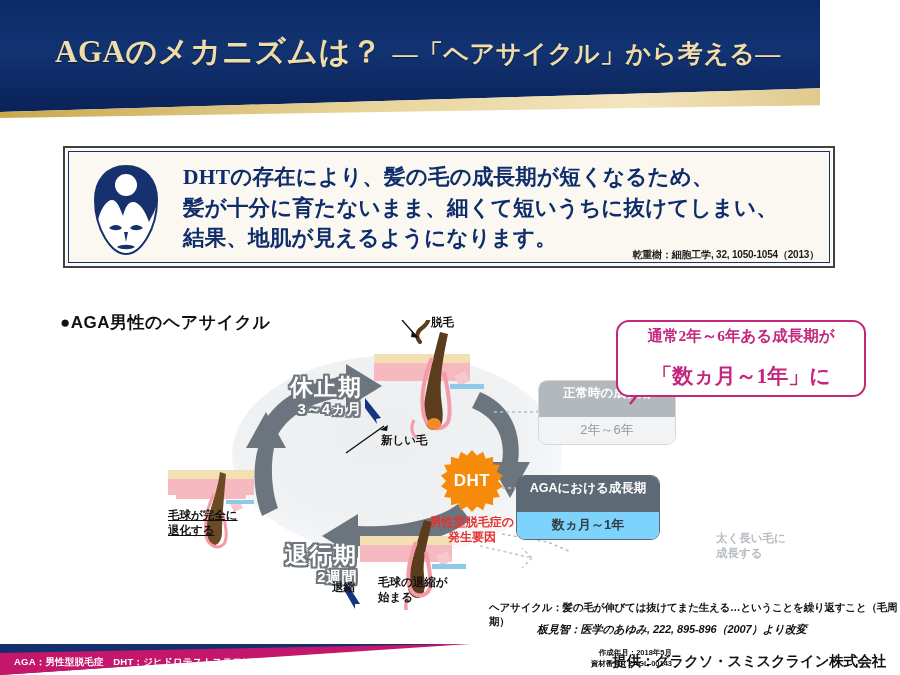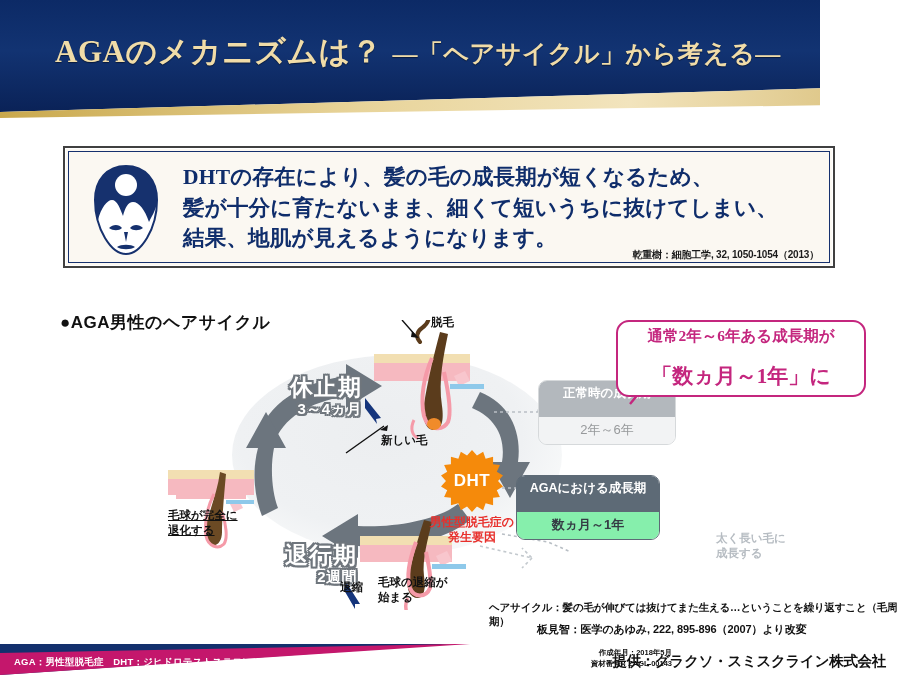--- a/index.html
+++ b/index.html
@@ -81,21 +81,21 @@
   .phase .p1{font-size:23px;display:block;letter-spacing:1px;}
   .phase .p2{font-size:15px;display:block;margin-top:2px;letter-spacing:.5px;}
   #phase-telogen{left:242px;top:75px;width:120px;}
   #phase-catagen{left:237px;top:243px;width:120px;}
 
   
   .lbl{position:absolute;font-size:11.5px;color:#111;font-weight:700;line-height:1.28;}
   #lbl-datsumou{left:431px;top:15px;}
   #lbl-atarashii{left:381px;top:133px;}
   #lbl-kanzen{left:168px;top:208px;text-align:left;width:88px;text-decoration:underline;}
-  #lbl-taishuku{left:332px;top:280px;margin-left:8px;}
+  #lbl-taishuku{left:332px;top:280px;}
   #lbl-moukyuu{left:378px;top:275px;}
   #lbl-futoku{left:716px;top:231px;font-size:11.5px;color:#b6bcc2;font-weight:700;}
 
   
   .dht-wrap{position:absolute;left:426px;top:150px;width:92px;}
   .dht-burst{
     position:relative;width:62px;height:62px;margin:0 auto;
     background:#f58a0b;
     clip-path:polygon(50% 0%,58% 9%,68% 3%,72% 14%,84% 11%,84% 23%,95% 24%,90% 35%,100% 41%,92% 50%,100% 59%,90% 65%,95% 76%,84% 77%,84% 89%,72% 86%,68% 97%,58% 91%,50% 100%,42% 91%,32% 97%,28% 86%,16% 89%,16% 77%,5% 76%,10% 65%,0% 59%,8% 50%,0% 41%,10% 35%,5% 24%,16% 23%,16% 11%,28% 14%,32% 3%,42% 9%);
     display:flex;align-items:center;justify-content:center;
@@ -109,38 +109,38 @@
   
   .infobox{position:absolute;width:136px;border-radius:9px;overflow:hidden;}
   .infobox .ttl{font-size:12.5px;font-weight:700;text-align:center;padding:4px 0 15px;}
   .infobox .val{font-size:13px;text-align:center;padding:4px 0 5px;}
   #box-normal{left:538px;top:80px;}
   #box-normal .ttl{background:#b3b8bd;color:#fff;}
   #box-normal .val{background:#f2f3f4;color:#97999b;}
   #box-normal{border:1px solid #d6d9db;}
   #box-aga{left:516px;top:155px;width:142px;border:1px solid #5d6a76;margin-top:20px;}
   #box-aga .ttl{background:#5d6a76;color:#fff;font-size:12.5px;}
-  #box-aga .val{background:#86efac;color:#353c44;font-weight:700;}
+  #box-aga .val{background:#7dd3fc;color:#353c44;font-weight:700;}
 
   
   .callout{
     position:absolute;left:616px;top:320px;width:250px;
     border:2.5px solid #c4267e;border-radius:13px;background:#fff;
     padding:5px 6px 6px;box-sizing:border-box;
   }
   .callout .l1,.callout .l2{
     font-family:"Liberation Serif","DejaVu Serif",serif;
     color:#c4267e;font-weight:700;text-align:center;line-height:1.2;
   }
   .callout .l1{font-size:15.5px;}
   .callout .l2{font-size:21px;margin-top:18px;}
 
   
   .foot1{position:absolute;left:489px;top:601px;font-size:10.5px;color:#111;font-weight:700;letter-spacing:-.2px;}
-  .foot2{position:absolute;left:537px;top:622px;font-size:11px;color:#111;font-weight:700;letter-spacing:-.1px;}
+  .foot2{position:absolute;left:537px;top:622px;font-size:11px;color:#111;font-weight:700;letter-spacing:-.1px;font-style:italic;}
 
   
   .footer{position:absolute;left:0;top:644px;width:900px;height:31px;overflow:hidden;background:#fff;}
   .footer-navy{
     position:absolute;left:0;top:0;width:900px;height:31px;
     background:#13306d;
     clip-path:polygon(0 0,455px 0,0 31px);
   }
   .footer-pink{
     position:absolute;left:0;top:0;width:900px;height:31px;

